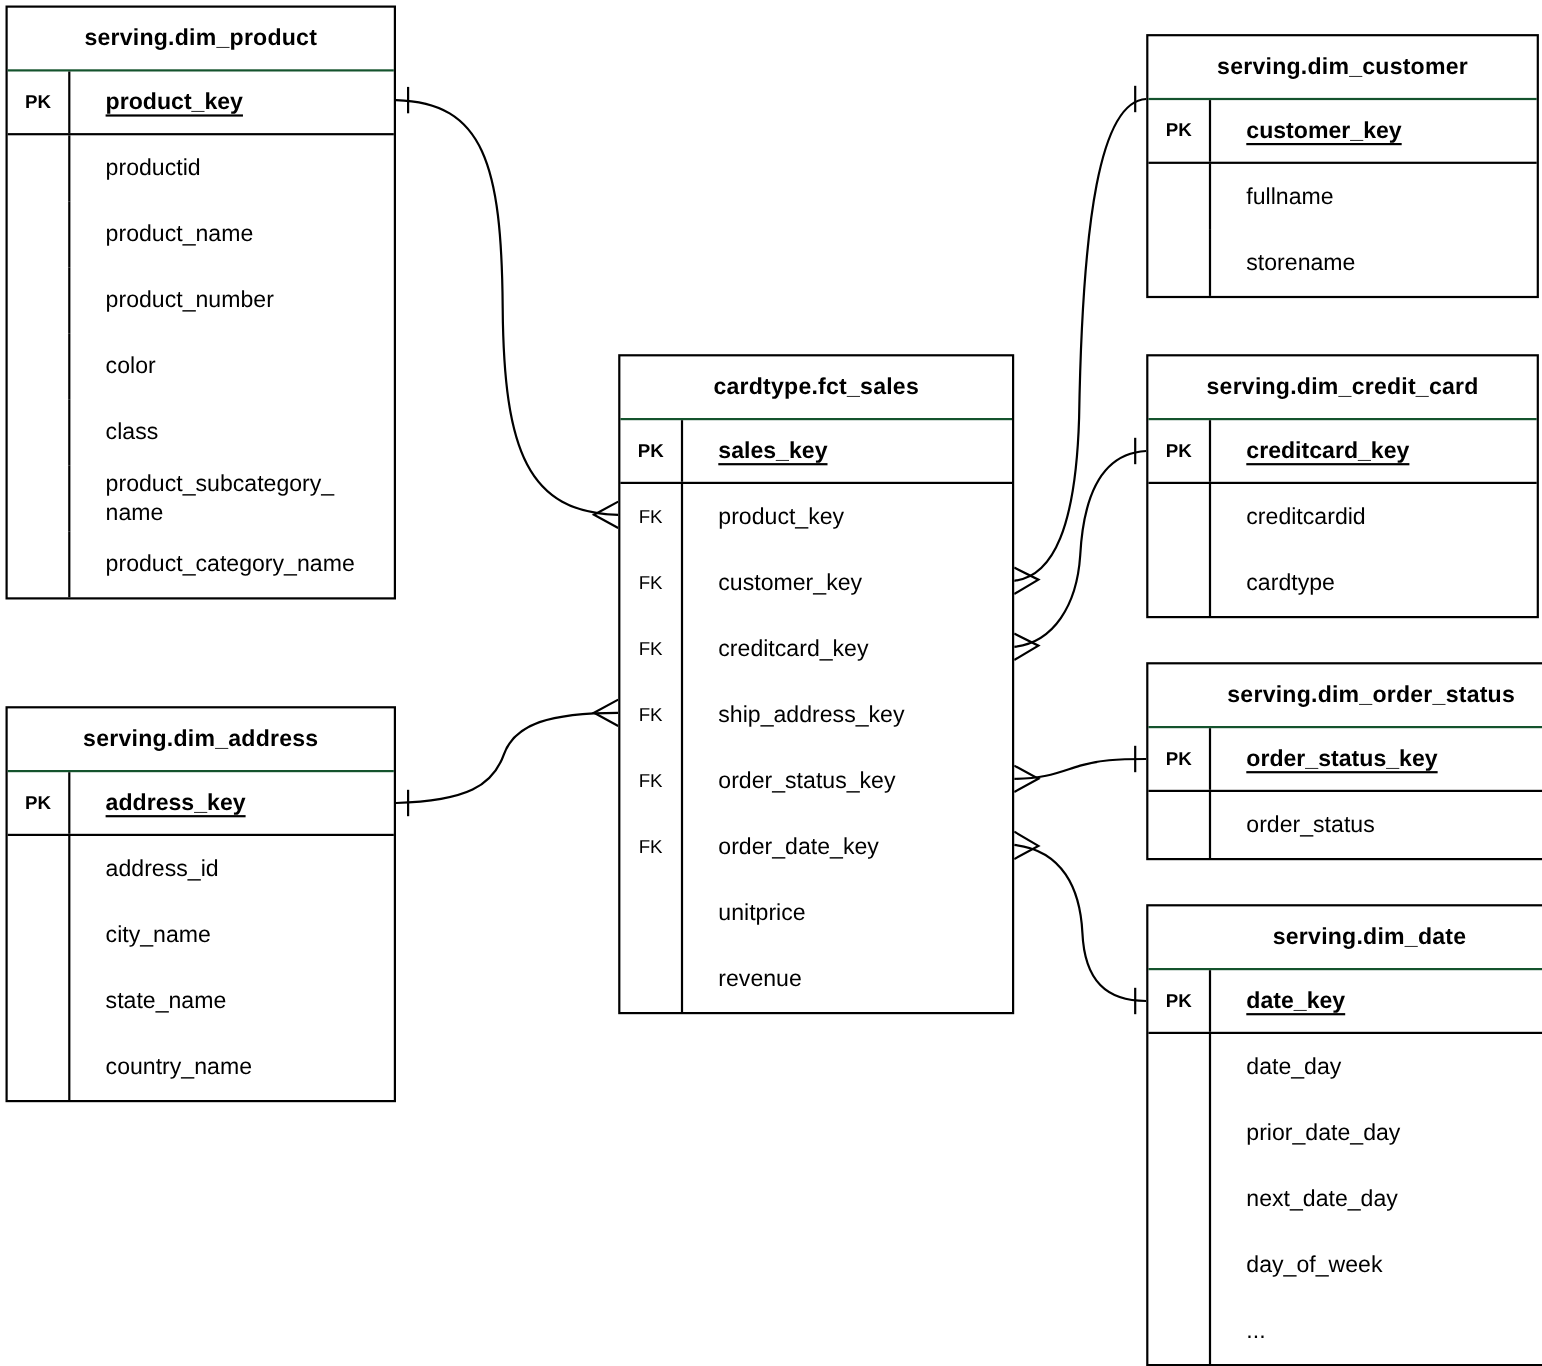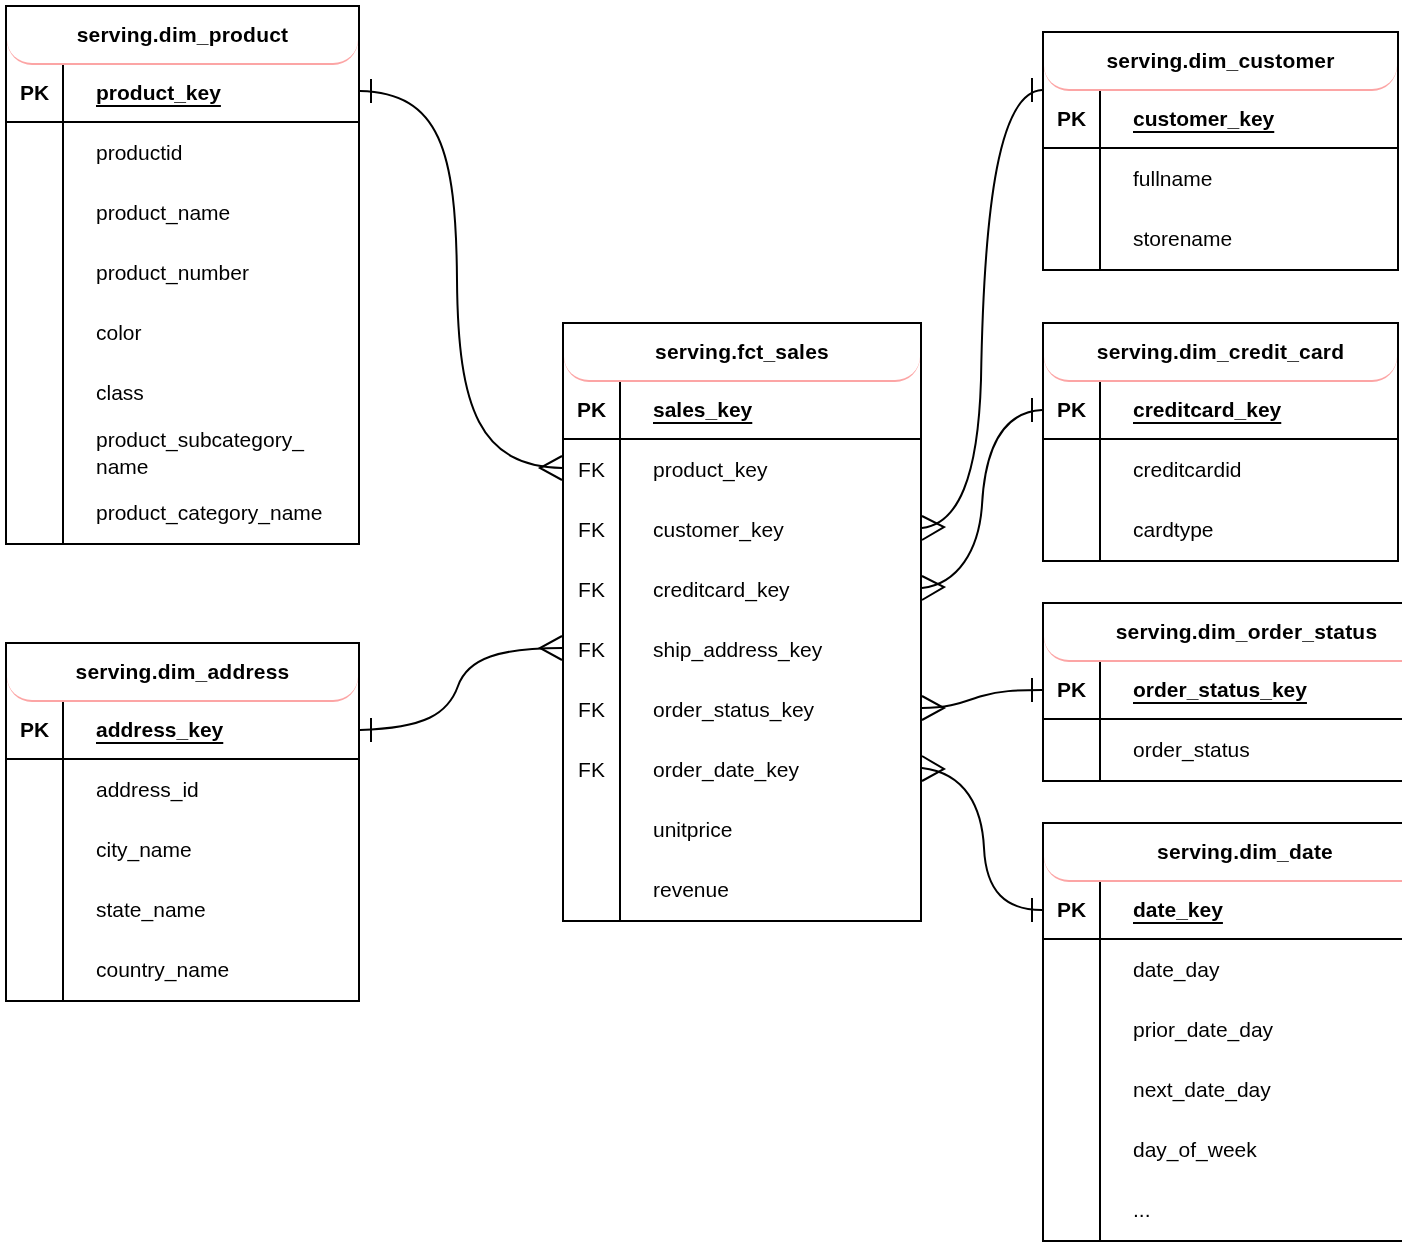--- a/index.html
+++ b/index.html
@@ -11,33 +11,32 @@
     color:#000;
     overflow:hidden;
   }
   .entity {
     position:absolute;
     border:2px solid #000;
     background:#fff;
   }
   .entity-header {
     height:58px;
-    border-bottom:2px solid #fca5a5;
+    border-bottom:2px solid #14532d;
     display:flex; align-items:center; justify-content:center;
     font-weight:bold; font-size:21px;
     letter-spacing:0.2px;
-    border-radius:25px;
   }
   .row { display:flex; height:60px; }
   .pk-row { height:58px; border-bottom:2px solid #000; }
   .key-cell {
     flex:0 0 57px; width:57px;
     border-right:2px solid #000;
     display:flex; align-items:center; justify-content:center;
-    font-size:21px;
+    font-size:17px;
   }
   .pk-label { font-weight:bold; }
   .name-cell {
     flex:1;
     display:flex; align-items:center;
     padding-left:32px; padding-right:8px;
     font-size:21px;
     white-space:pre-line;
     line-height:1.3;
   }
@@ -143,21 +142,21 @@
     <div class="key-cell"></div>
     <div class="name-cell">fullname</div>
   </div>
   <div class="row">
     <div class="key-cell"></div>
     <div class="name-cell">storename</div>
   </div>
 </div>
 
 <div class="entity" style="left:562px; top:322px; width:360px;">
-  <div class="entity-header">serving.fct_sales</div>
+  <div class="entity-header">cardtype.fct_sales</div>
   <div class="row pk-row">
     <div class="key-cell pk-label">PK</div>
     <div class="name-cell pk-name">sales_key</div>
   </div>
   <div class="row">
     <div class="key-cell">FK</div>
     <div class="name-cell">product_key</div>
   </div>
   <div class="row">
     <div class="key-cell">FK</div>

